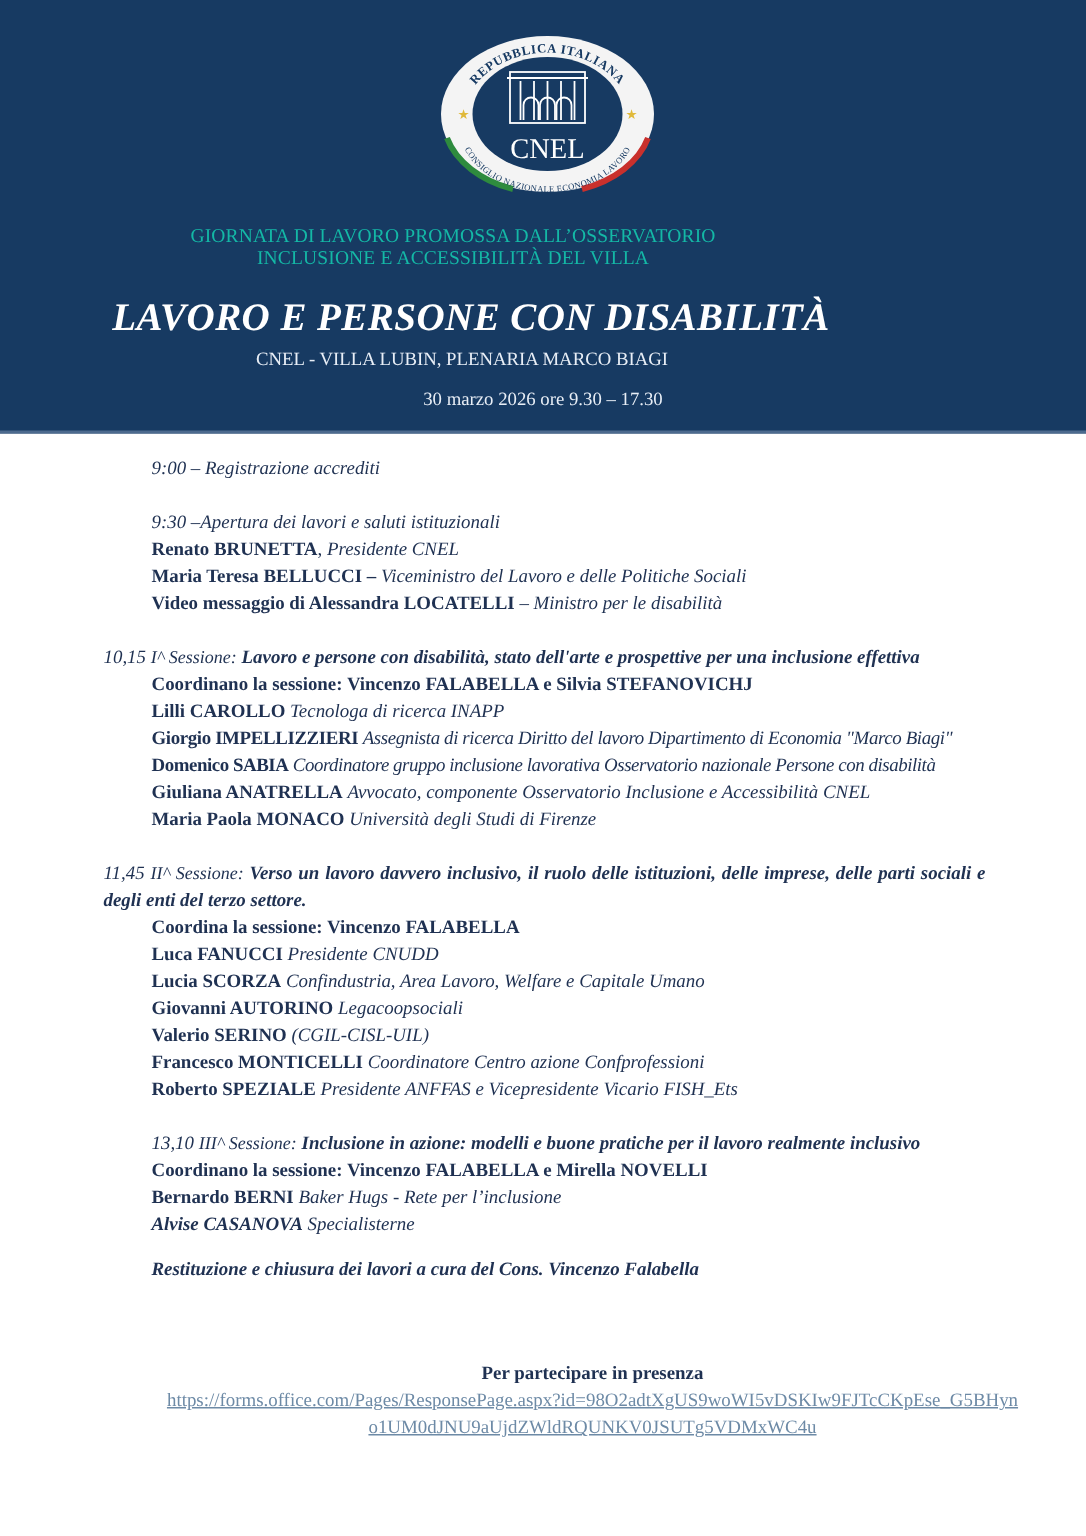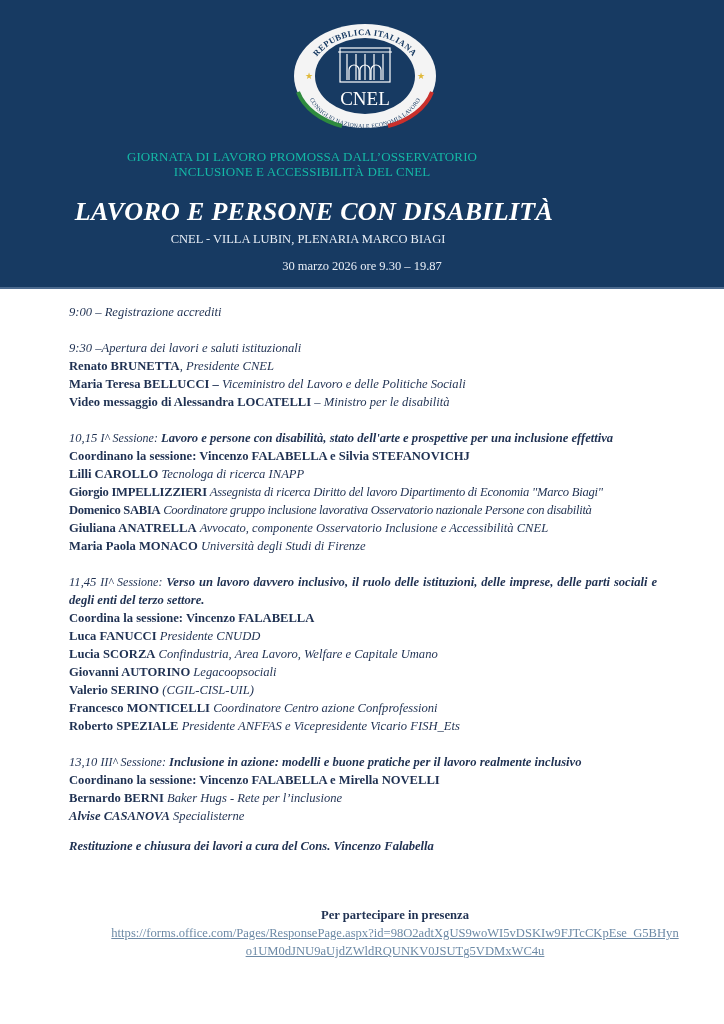--- a/index.html
+++ b/index.html
@@ -32,21 +32,21 @@
     }
     .date {
       position: absolute; left: 0; width: 724px; top: 259px;
       font-family: "Liberation Serif", serif; font-size: 12.5px; color: #e8eef6;
     }
     .content {
       position: absolute; left: 69px; top: 303px; width: 588px;
       font-family: "Liberation Serif", serif; font-size: 12.6px; line-height: 18px;
       color: #1f3152;
     }
-    .line { white-space: nowrap; }
+    .line { white-space: nowrap; margin-left: 32px; }
     .b { font-weight: bold; }
     .i { font-style: italic; }
     .bi { font-weight: bold; font-style: italic; font-family: Liberation Serif, serif; }
     .gap { height: 18px; }
     .gap-s { height: 12px; }
     .just { white-space: normal; text-align: justify; text-align-last: left; }
     .sess-small { font-size: 12px; font-style: italic; text-align: right; }
     .register {
       position: absolute; left: 0; width: 724px; top: 906px; text-align: center;
       font-family: "Liberation Serif", serif; font-size: 12.6px; line-height: 18px; padding-left: 33px;
@@ -85,25 +85,25 @@
       <path d="M 68 58 V 48 A 5 5 0 0 1 78 48 V 58"></path>
       <path d="M 79 58 V 48 A 5 5 0 0 1 89 48 V 58"></path>
     </g>
     <text x="73" y="83" text-anchor="middle" font-family="Liberation Serif, serif" font-size="19" fill="#ffffff">CNEL</text>
     <text x="13" y="57" font-size="9" fill="#e0b93a">★</text>
     <text x="125" y="57" font-size="9" fill="#e0b93a">★</text>
   </svg>
 
   <div class="subtitle">
     <div>GIORNATA DI LAVORO PROMOSSA DALL’OSSERVATORIO</div>
-    <div>INCLUSIONE E ACCESSIBILITÀ DEL CNEL</div>
+    <div>INCLUSIONE E ACCESSIBILITÀ DEL VILLA</div>
   </div>
   <div class="title">LAVORO E PERSONE CON DISABILITÀ</div>
   <div class="venue">CNEL - VILLA LUBIN, PLENARIA MARCO BIAGI</div>
-  <div class="date">30 marzo 2026 ore 9.30 – 19.87</div>
+  <div class="date">30 marzo 2026 ore 9.30 – 17.30</div>
 </div>
 
 <div class="content">
   <div class="line i">9:00 – Registrazione accrediti</div>
   <div class="gap"></div>
 
   <div>
     <div class="line i">9:30 –Apertura dei lavori e saluti istituzionali</div>
     <div class="line"><span class="b">Renato BRUNETTA</span><span>, </span><span class="i">Presidente CNEL</span></div>
     <div class="line"><span class="b">Maria Teresa BELLUCCI –</span><span> </span><span class="i">Viceministro del Lavoro e delle Politiche Sociali</span></div>

